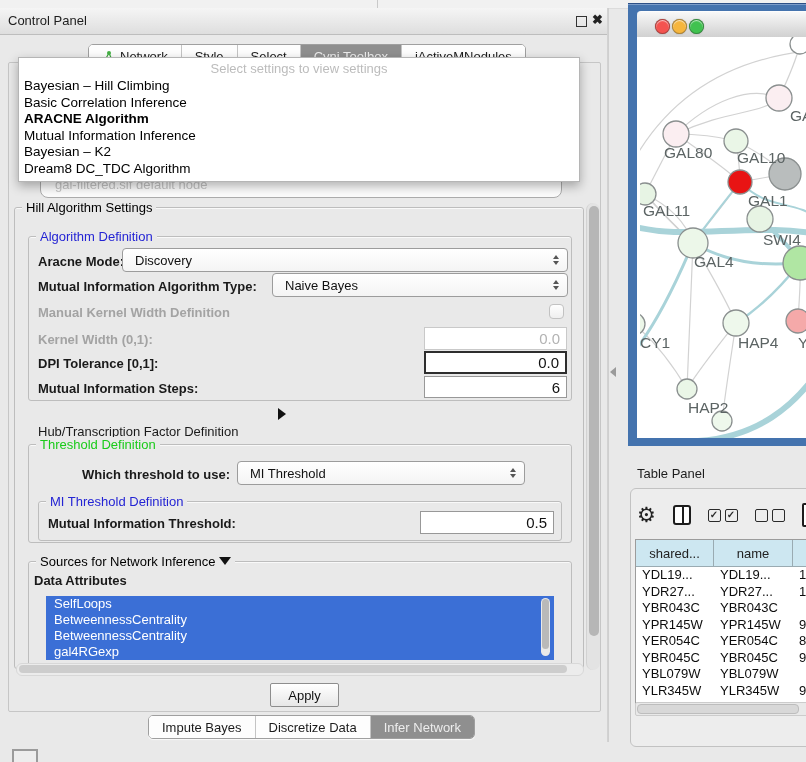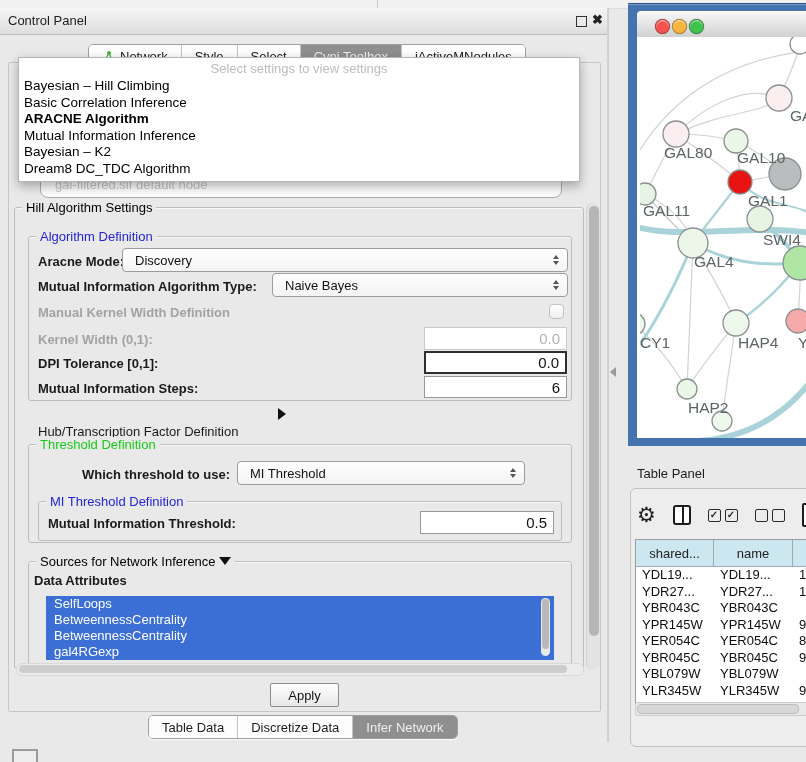--- a/index.html
+++ b/index.html
@@ -249,21 +249,21 @@
       <div class="thumb" style="top:3px;height:430px;"></div>
     </div>
     <div class="abs hscroll" style="left:16px;top:655px;width:566px;height:11px;">
       <div class="thumb" style="left:2px;width:548px;"></div>
     </div>
 
     <div class="abs" id="apply-btn">Apply</div>
 
     <div class="abs segbar" id="bottom-tabs">
         <div class="seg">
-          <span>Table Data</span>
+          <span>Impute Bayes</span>
         </div>
         <div class="seg">
           <span>Discretize Data</span>
         </div>
         <div class="seg sel">
           <span>Infer Network</span>
         </div>
       </div>
   </div>
 

